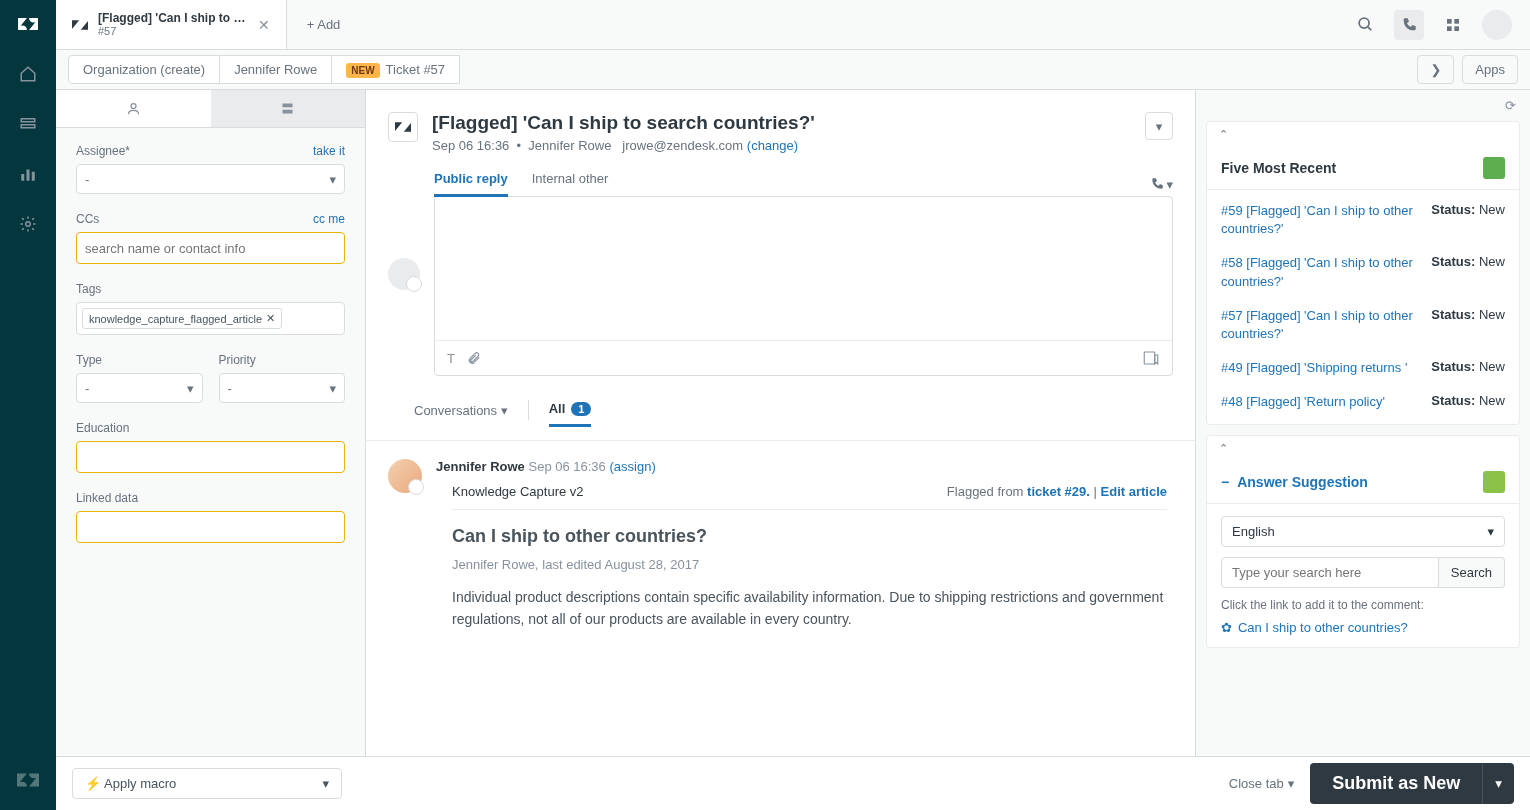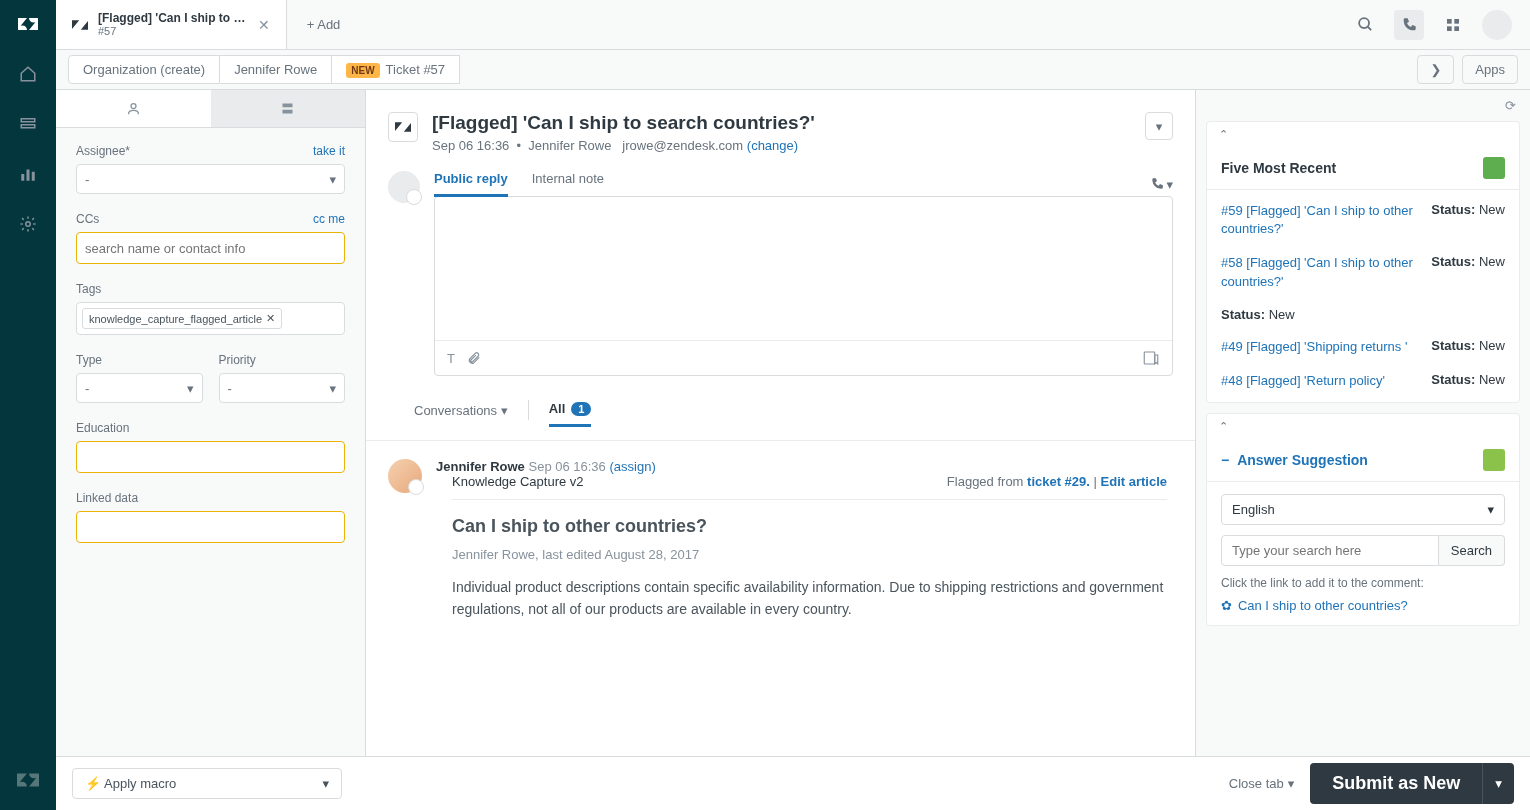--- a/index.html
+++ b/index.html
@@ -48,42 +48,42 @@
 .center{flex:1;display:flex;flex-direction:column;min-width:0;background:#fff;border-right:1px solid #d8dcde;overflow-y:auto;position:relative}
 .center::-webkit-scrollbar{width:12px}
 .center::-webkit-scrollbar-thumb{background:#c2c8cc;border-radius:6px}
 .thead{padding:22px 32px 18px 22px;display:flex;align-items:flex-start;gap:14px;position:relative}
 .thead .ticon2{width:30px;height:30px;border:1px solid #d8dcde;border-radius:4px;display:flex;align-items:center;justify-content:center;font-size:15px}
 .thead h1{font-size:19px;font-weight:700;color:#2f3941;margin-bottom:4px}
 .thead .meta{font-size:13px;color:#68737d}
 .thead .meta a{color:#1f73b7;text-decoration:none}
 .thead .ddbtn{position:absolute;right:22px;top:22px;width:28px;height:28px;border:1px solid #d8dcde;border-radius:4px;display:flex;align-items:center;justify-content:center;cursor:pointer;color:#68737d}
 .reply{margin:0 22px 24px 22px}
-.reply-head{display:flex;align-items:flex-start;gap:14px}
+.reply-head{display:flex;align-items:center;gap:14px}
 .reply-av{width:32px;height:32px;border-radius:50%;background:#e9ebed;position:relative}
 .reply-av::after{content:"";position:absolute;bottom:-2px;right:-2px;width:14px;height:14px;border-radius:50%;background:#fff;border:1px solid #d8dcde}
 .reply-main{flex:1}
 .reply-tabs{display:flex;gap:24px;align-items:center;margin-bottom:0}
 .reply-tab{padding:0 0 8px 0;font-size:13px;color:#68737d;cursor:pointer;border-bottom:3px solid transparent}
 .reply-tab.active{color:#1f73b7;border-bottom-color:#1f73b7;font-weight:600}
 .reply-call{margin-left:auto;color:#68737d;cursor:pointer;display:flex;align-items:center;gap:2px}
 .reply-box{border:1px solid #d8dcde;border-radius:4px;min-height:180px;display:flex;flex-direction:column;margin-top:-1px}
 .reply-area{flex:1;padding:12px}
 .reply-toolbar{border-top:1px solid #e9ebed;padding:8px 12px;display:flex;align-items:center;gap:12px;color:#87929d}
 .reply-toolbar .r{margin-left:auto}
 .convbar{padding:0 22px 12px 48px;display:flex;align-items:center;gap:20px;border-bottom:1px solid #e9ebed}
 .convbtn{color:#68737d;font-size:13px;display:flex;align-items:center;gap:4px;cursor:pointer;padding-bottom:8px}
 .convdiv{width:1px;height:20px;background:#d8dcde;margin-bottom:8px}
 .convall{color:#2f3941;font-weight:600;display:flex;align-items:center;gap:6px;padding-bottom:8px;border-bottom:3px solid #1f73b7;cursor:pointer}
 .badge-blue{background:#1f73b7;color:#fff;font-size:11px;padding:1px 7px;border-radius:10px;font-weight:600}
 .event{padding:18px 28px 18px 22px;display:flex;gap:14px}
 .event-av{width:34px;height:34px;border-radius:50%;background:linear-gradient(135deg,#f4d1b0,#e8a87c);flex-shrink:0;position:relative}
 .event-av::after{content:"";position:absolute;bottom:-2px;right:-2px;width:14px;height:14px;border-radius:50%;background:#fff;border:1px solid #d8dcde}
 .event-body{flex:1}
-.event-head{font-size:13px;}
+.event-head{font-size:13px;margin-bottom:10px}
 .event-head b{color:#2f3941}
 .event-head .ts{color:#87929d}
 .event-head .assign{color:#1f73b7;cursor:pointer}
 .kc-box{margin-left:16px}
 .kc-top{display:flex;justify-content:space-between;align-items:center;padding-bottom:10px;border-bottom:1px solid #e9ebed;margin-bottom:16px}
 .kc-title{font-size:13px;color:#2f3941}
 .kc-flag{font-size:13px;color:#68737d}
 .kc-flag a{color:#1f73b7;text-decoration:none;font-weight:600}
 .kc-article-title{font-size:18px;font-weight:700;color:#49545c;margin-bottom:10px}
 .kc-meta{font-size:13px;color:#87929d;margin-bottom:14px}
@@ -300,21 +300,21 @@
           </div>
           <div class="ddbtn">▾</div>
         </div>
 
         <div class="reply">
           <div class="reply-head">
             <div class="reply-av"></div>
             <div class="reply-main">
               <div class="reply-tabs">
                 <div class="reply-tab active">Public reply</div>
-                <div class="reply-tab">Internal note</div>
+                <div class="reply-tab">Internal other</div>
                 <div class="reply-call"><svg width="14" height="14" viewBox="0 0 24 24" fill="currentColor">
                       <path d="M6 2h4l2 5-3 2c1 3 3 5 6 6l2-3 5 2v4c0 1-1 2-2 2C10 20 4 14 4 4c0-1 1-2 2-2z"></path>
                     </svg> ▾</div>
               </div>
               <div class="reply-box">
                 <div class="reply-area"></div>
                 <div class="reply-toolbar">
                   <span>T</span>
                   <span>
                       <svg width="14" height="14" viewBox="0 0 24 24" fill="none" stroke="currentColor" stroke-width="2">
@@ -375,20 +375,21 @@
           <div class="rp-list">
             <div class="rp-item">
                 <span class="rp-link">#59 [Flagged] 'Can I ship to other countries?'</span>
                 <span class="rp-status"><b>Status: </b><span>New</span></span>
               </div>
             <div class="rp-item">
                 <span class="rp-link">#58 [Flagged] 'Can I ship to other countries?'</span>
                 <span class="rp-status"><b>Status: </b><span>New</span></span>
               </div>
             <div class="rp-item">
+                <span class="rp-link">#57 [Flagged] 'Can I ship to other countries?'</span>
                 <span class="rp-status"><b>Status: </b><span>New</span></span>
               </div>
             <div class="rp-item">
                 <span class="rp-link">#49 [Flagged] 'Shipping returns '</span>
                 <span class="rp-status"><b>Status: </b><span>New</span></span>
               </div>
             <div class="rp-item">
                 <span class="rp-link">#48 [Flagged] 'Return policy'</span>
                 <span class="rp-status"><b>Status: </b><span>New</span></span>
               </div>

